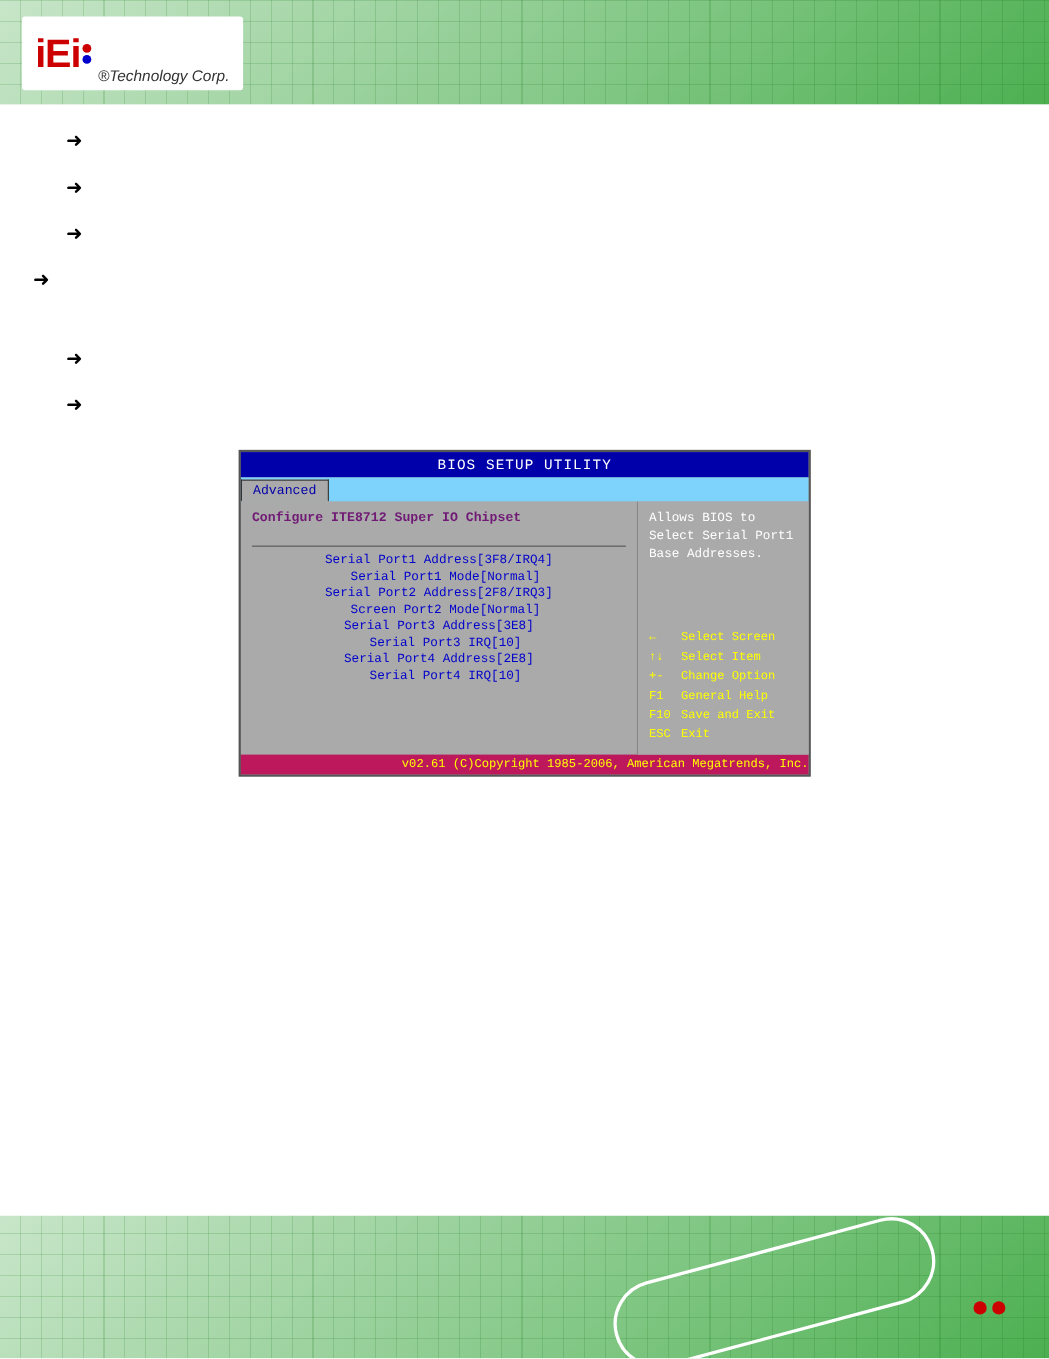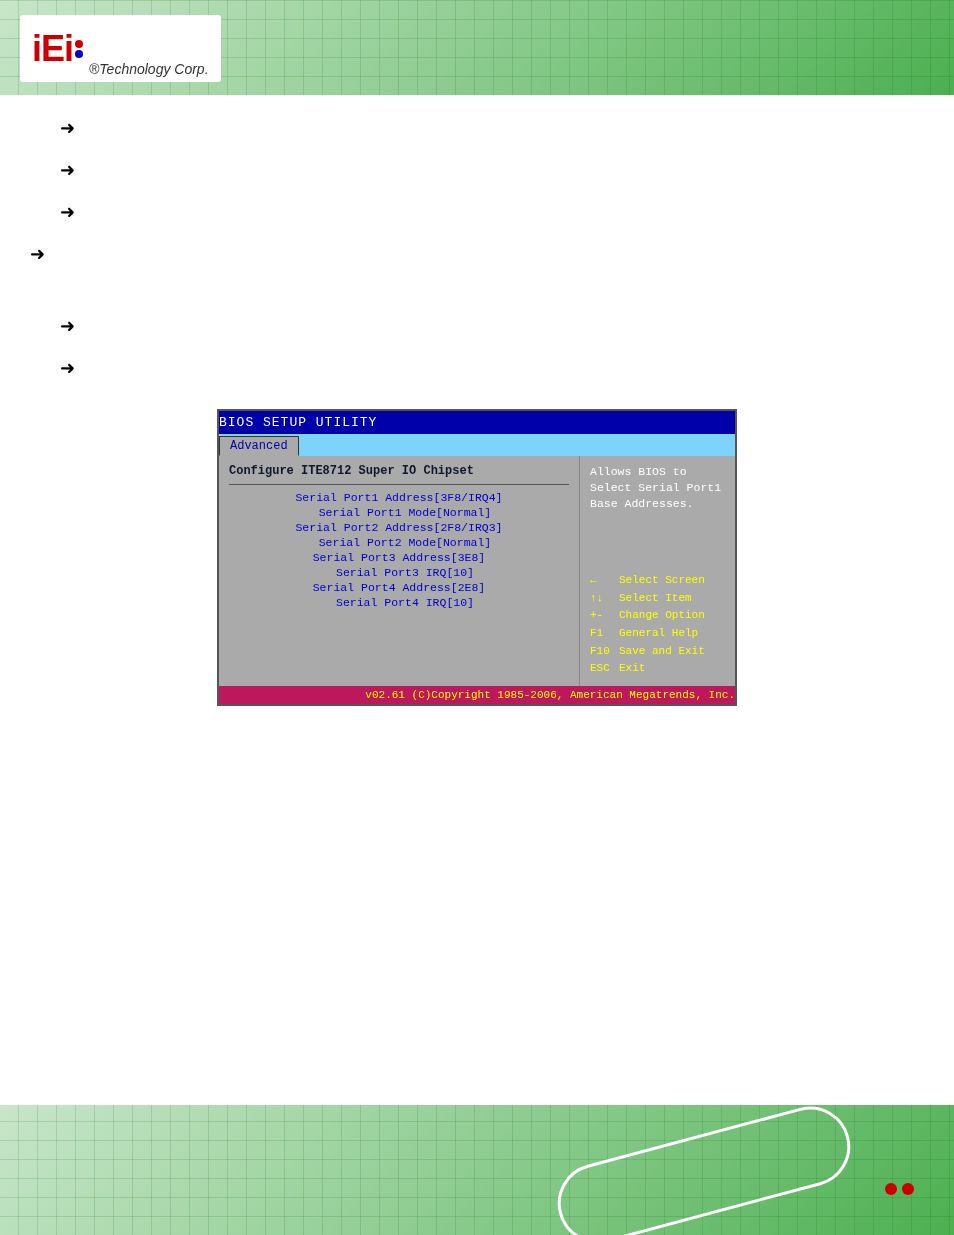--- a/index.html
+++ b/index.html
@@ -98,20 +98,21 @@
     .bios-screen {
       width: 520px;
       border: 2px solid #555;
       font-family: 'Courier New', monospace;
       font-size: 12px;
       background: #aaaaaa;
     }
     .bios-title-bar {
       background: #0000aa;
       color: white;
+      text-align: center;
       padding: 4px 0;
       font-size: 13px;
       letter-spacing: 1px;
     }
     .bios-tab-bar {
       background: #7dd3fc;
       padding: 2px 0 0 0;
       display: flex;
     }
     .bios-tab {
@@ -137,24 +138,24 @@
       flex: 1;
       padding: 8px 10px;
       border-right: 1px solid #888;
     }
     .bios-right {
       width: 155px;
       padding: 8px 10px;
       background: #aaaaaa;
     }
     .bios-section-title {
-      color: #0f172a;
+      color: #701a75;
       font-weight: bold;
       font-size: 12px;
-      margin-bottom: 6px;
+      margin-bottom: 18px;
     }
     .bios-divider {
       border: none;
       border-top: 1px solid #555;
       margin-bottom: 6px;
     }
     .bios-row {
       display: flex;
       justify-content: center;
       margin-bottom: 2px;
@@ -322,21 +323,21 @@
             <span class="bios-label indented">Serial Port1 Mode</span>
             <span class="bios-value">[Normal]</span>
           </div>
 
           <div class="bios-row">
             <span class="bios-label">Serial Port2 Address</span>
             <span class="bios-value">[2F8/IRQ3]</span>
           </div>
 
           <div class="bios-row">
-            <span class="bios-label indented">Serial Port2 Mode</span>
+            <span class="bios-label indented">Screen Port2 Mode</span>
             <span class="bios-value">[Normal]</span>
           </div>
 
           <div class="bios-row">
             <span class="bios-label">Serial Port3 Address</span>
             <span class="bios-value">[3E8]</span>
           </div>
 
           <div class="bios-row">
             <span class="bios-label indented">Serial Port3 IRQ</span>

